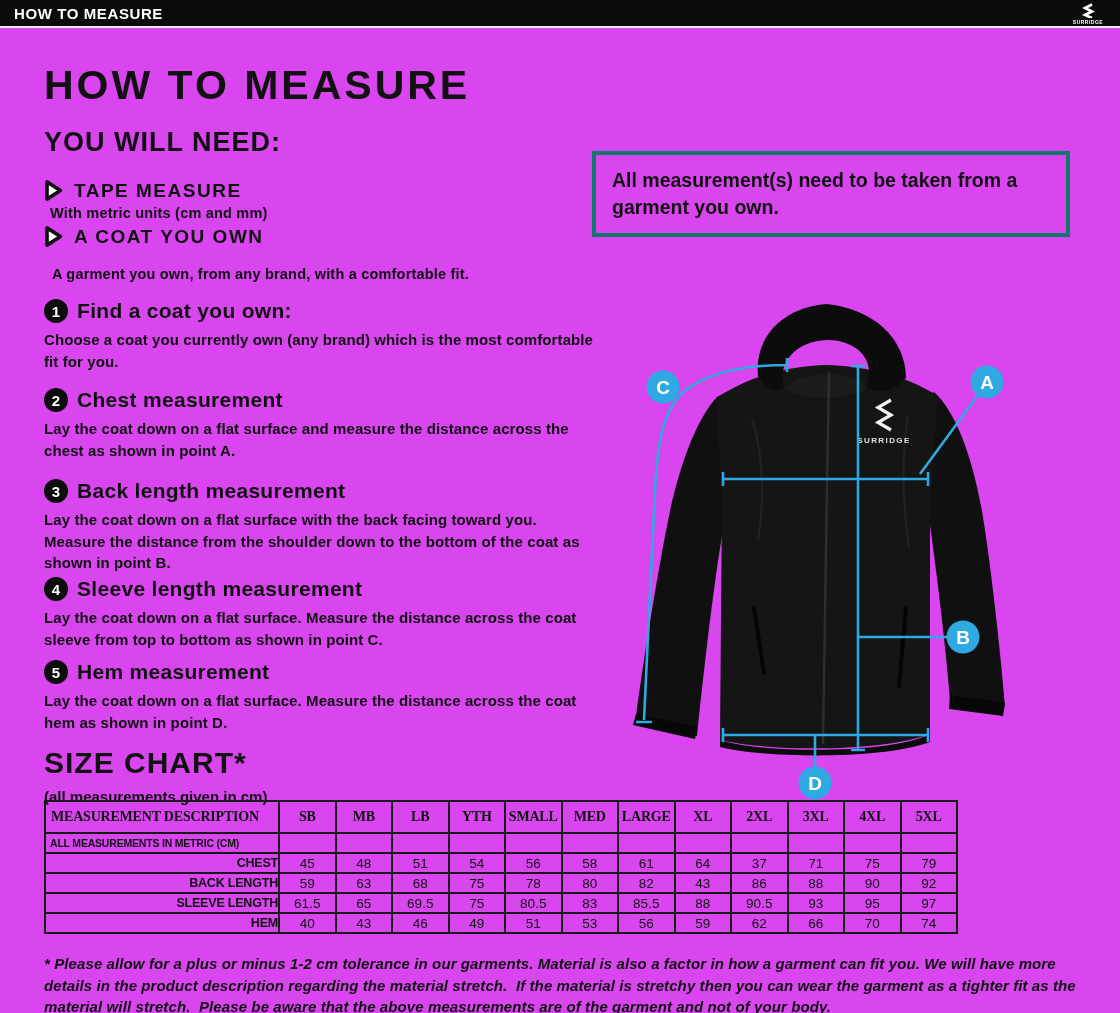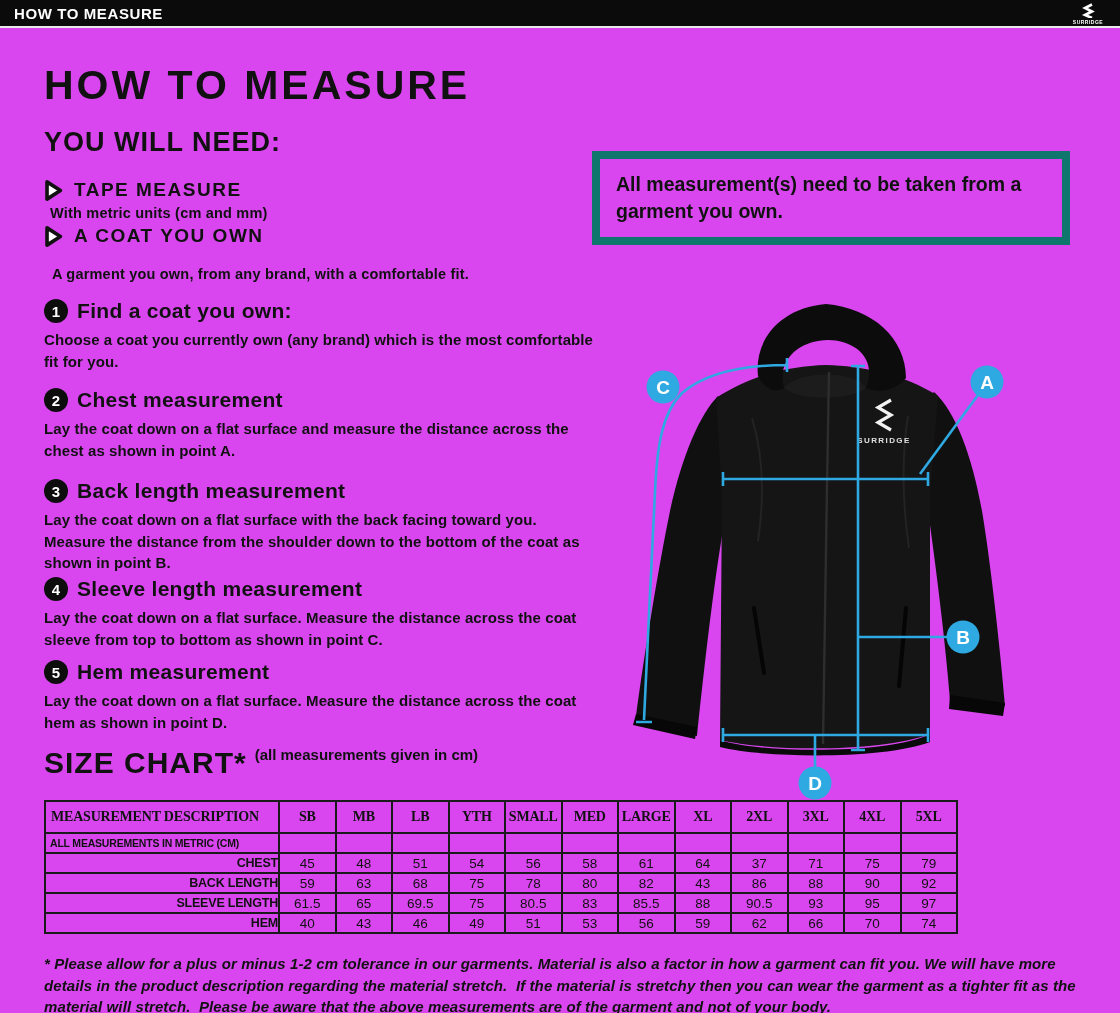--- a/index.html
+++ b/index.html
@@ -13,41 +13,41 @@
   .topbar-title { color:#fff; font-size:15px; font-weight:700; letter-spacing:.6px; padding-left:14px; }
   .topbar-logo { position:absolute; right:10px; top:1px; width:44px; height:26px; display:flex;
                  flex-direction:column; align-items:center; justify-content:center; }
   .topbar-logo .caption { color:#fff; font-size:5px; letter-spacing:.5px; font-weight:700; margin-top:1px; }
 
   
   .h1 { position:absolute; left:44px; top:62px; font-size:41px; font-weight:800; letter-spacing:3px; }
   .h2 { position:absolute; left:44px; top:127px; font-size:27px; font-weight:800; letter-spacing:1px; }
 
   
-  .need { position:absolute; left:44px; display:flex; align-items:flex-start; gap:11px; }
+  .need { position:absolute; left:44px; display:flex; align-items:center; gap:11px; }
   .need-label { font-size:19px; font-weight:800; letter-spacing:1.5px; }
   .need-sub { position:absolute; font-size:14.5px; font-weight:700; letter-spacing:.2px; }
 
   
   .step { position:absolute; left:44px; width:560px; }
   .step-head { display:flex; align-items:center; gap:9px; }
   .step-num { width:24px; height:24px; border-radius:50%; background:#0d0d0d; color:#fff;
               font-size:15px; font-weight:700; display:flex; align-items:center; justify-content:center; flex:0 0 24px; }
   .step-title { font-size:21px; font-weight:800; letter-spacing:.3px; }
   .step-desc { margin-top:6px; font-size:15px; font-weight:700; line-height:21.5px; letter-spacing:.1px; max-width:558px; }
 
   
   .note-box { position:absolute; left:592px; top:151px; width:478px; min-height:81px;
-              border:8px solid #0f766e; padding:12px 16px; font-size:19.5px; font-weight:700; line-height:27px; }
+              border:4px solid #0f766e; padding:12px 16px; font-size:19.5px; font-weight:700; line-height:27px; }
 
   
   .diagram { position:absolute; left:612px; top:296px; width:476px; height:512px; }
 
   
-  .sc-head { position:absolute; left:44px; top:746px; display:flex; align-items:flex-start; gap:8px; }
+  .sc-head { position:absolute; left:44px; top:746px; display:flex; align-items:flex-start; gap:8px;flex-direction:column; }
   .sc-title { font-size:30px; font-weight:800; letter-spacing:1px; }
   .sc-note { font-size:15px; font-weight:700; }
 
   table.sizes { position:absolute; left:44px; top:800px; width:914px; border-collapse:collapse; table-layout:fixed; }
   table.sizes td, table.sizes th { border:2px solid #1a1a1a; overflow:hidden; white-space:nowrap; }
   tr.hdr th { height:32px; font-size:14px; font-weight:700; letter-spacing:-.2px; text-align:center;font-family:Liberation Serif, serif; }
   tr.hdr th.first { text-align:left; padding-left:5px; }
   tr.unit td { height:20px; font-size:10.5px; font-weight:700; padding-left:4px; letter-spacing:-.2px; }
   tr.data td { height:20px; font-size:13.5px; text-align:center; }
   tr.data td.first { text-align:right; font-size:12.5px; font-weight:700; padding-left:5px; letter-spacing:-.2px; }

